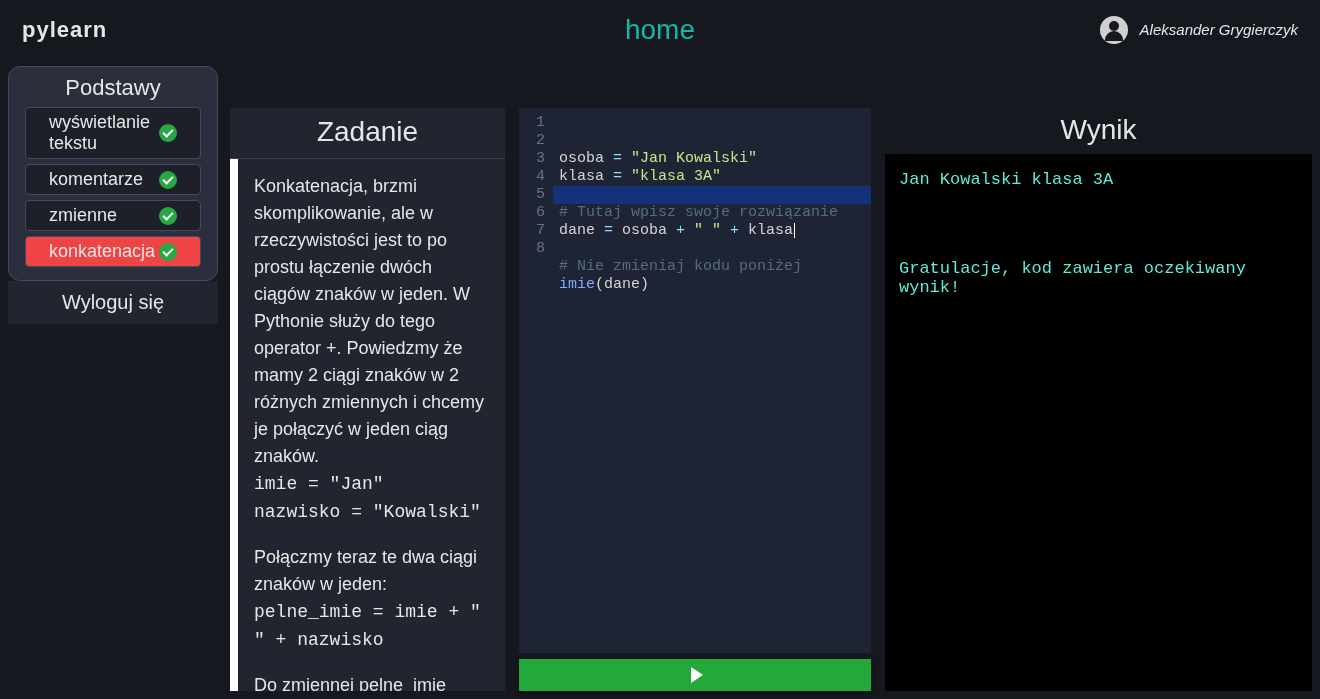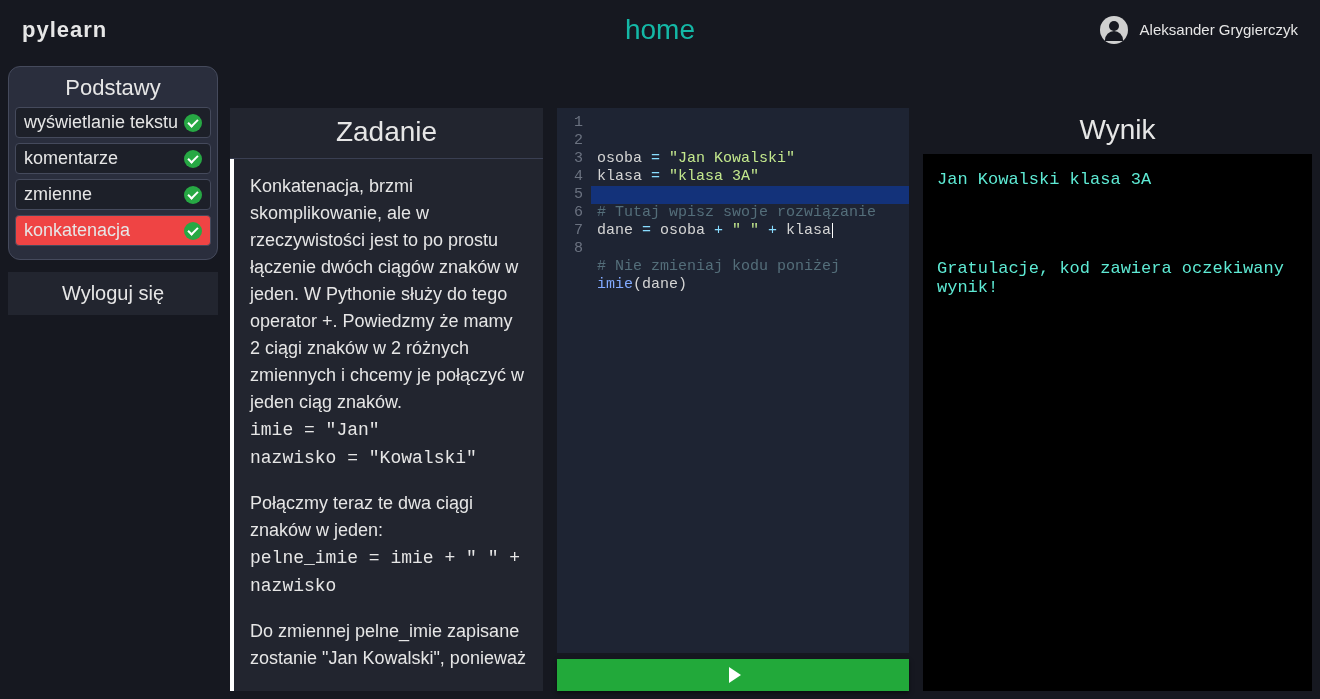--- a/index.html
+++ b/index.html
@@ -30,74 +30,74 @@
     background: #d0d0d0; position: relative;
   }
   .user-icon::before {
     content: ""; position: absolute; top: 5px; left: 9px;
     width: 10px; height: 10px; border-radius: 50%; background: #161820;
   }
   .user-icon::after {
     content: ""; position: absolute; bottom: 3px; left: 5px;
     width: 18px; height: 10px; border-radius: 10px 10px 0 0; background: #161820;
   }
-  .user-name { font-size: 15px; line-height: 1.2; }
+  .user-name { font-size: 15px; line-height: 1.2; font-style: italic; }
 
   
   .workspace {
     display: flex; height: calc(100% - 60px);
     padding: 0 8px 8px 8px; gap: 12px;
   }
   .sidebar { width: 210px; flex-shrink: 0; }
   .main-cols {
     flex: 1; display: flex; gap: 14px;
     padding-top: 48px;
   }
-  .col-task   { width: 313px; flex-shrink:0; display:flex; flex-direction:column; }
+  .col-task   { width: 275px; flex-shrink:0; display:flex; flex-direction:column; }
   .col-editor { width: 352px; flex-shrink:0; display:flex; flex-direction:column; }
   .col-output { flex:1; display:flex; flex-direction:column; }
 
   
   .side-box {
     background: #2a2e3d; border: 1px solid #454a5c; border-radius: 12px;
     padding: 6px 6px 8px 6px; margin-top: 6px;
   }
   .side-title {
     text-align: center; font-size: 22px; font-weight: 500; margin: 2px 0 6px 0;
   }
   .side-item {
     display: flex; align-items: center; justify-content: space-between;
     background: #1d2029; border: 1px solid #454a5c; border-radius: 4px;
-    padding: 4px 8px; margin: 5px 0; cursor: pointer; font-size: 18px;
+    padding: 4px 23px; margin: 5px 10px; cursor: pointer; font-size: 18px;
   }
   .side-item.active { background: #ef4444; }
   .check {
     width: 18px; height: 18px; border-radius: 50%; background: #27a844;
     position: relative; flex-shrink: 0;
   }
   .check::after {
     content: ""; position: absolute; left: 4px; top: 5px;
     width: 8px; height: 4px; border-left: 2px solid #fff; border-bottom: 2px solid #fff;
     transform: rotate(-45deg);
   }
   .logout {
-    margin-top: 12px; text-align: center; font-size: 20px;
+    text-align: center; font-size: 20px;
     background: #22252f; padding: 10px 0; cursor: pointer;
   }
 
   
   .panel-head {
     text-align: center; font-size: 28px; font-weight: 500;
     padding: 8px 0 10px 0; border-bottom: 1px solid #3a3f52;
     background: #22252f;
   }
   .task-body {
     background: #22252f; padding: 14px 16px 16px 16px;
     font-size: 18px; line-height: 1.5; overflow: hidden;
-    border-left: 4px solid #ffffff;
+    border-left: 8px solid #ffffff;
     height: 100%;
   }
   .task-body p { margin-bottom: 18px; }
   .mono { font-family: Consolas, "Courier New", monospace; }
 
   
   .editor {
     background: #1e2433; flex:1; position: relative;
     font-family: Consolas, "Courier New", monospace;
     font-size: 15px; color: #d4d4d4;

